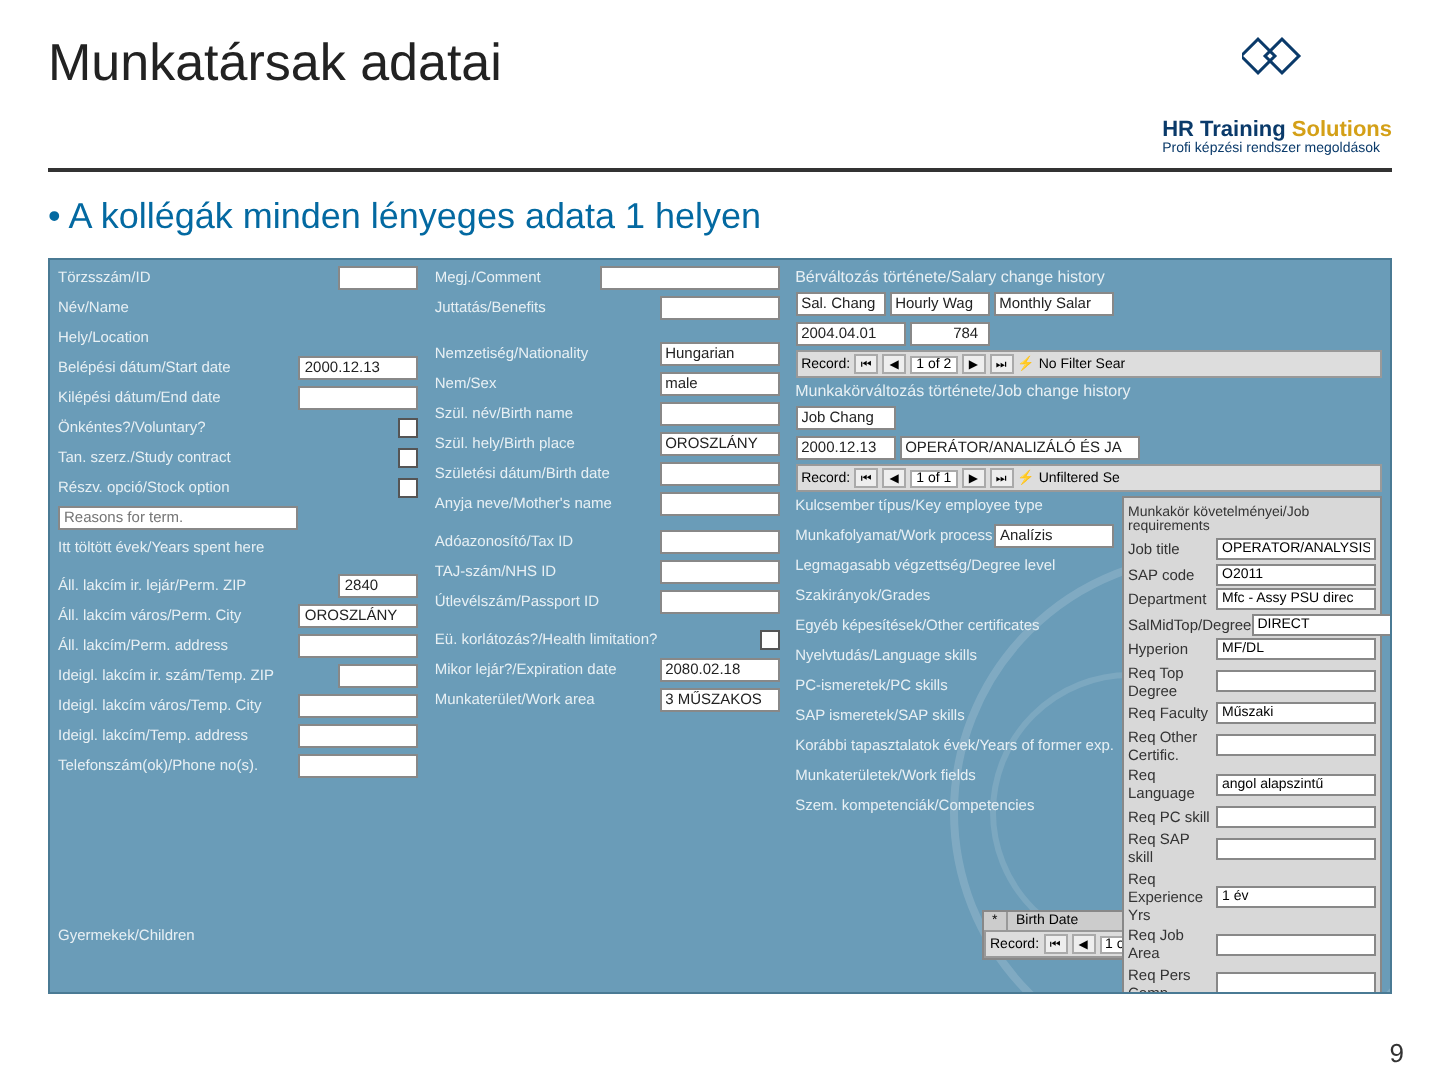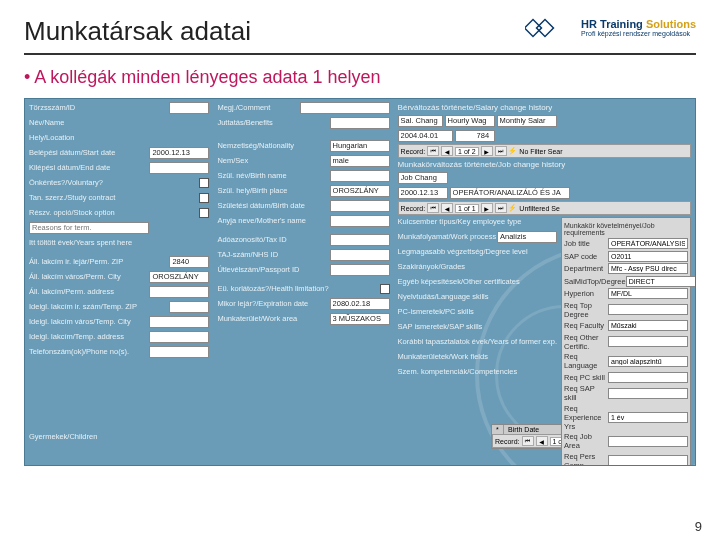--- a/index.html
+++ b/index.html
@@ -1,25 +1,25 @@
 <!DOCTYPE html>
 <html><head>
 <meta charset="utf-8">
 <style>
   * { box-sizing: border-box; margin: 0; padding: 0; }
   body { width: 720px; height: 540px; font-family: Arial, sans-serif; background: #fff; position: relative; overflow: hidden; }
   .slide { padding: 16px 24px 0 24px; }
   .header { display: flex; justify-content: space-between; align-items: flex-start; border-bottom: 2px solid #333; padding-bottom: 6px; margin-bottom: 12px; }
   .title { font-size: 26px; font-weight: normal; color: #222; }
-  .logo { display: flex; align-items: center; gap: 20px; }
+  .logo { display: flex; align-items: center; gap: 20px; flex-direction: column; }
   .logo-icon { width: 36px; height: 24px; position: relative; }
   .logo-text { font-size: 11px; font-weight: bold; color: #0a3a6a; line-height: 1; }
   .logo-sub { font-size: 7px; color: #0a3a6a; }
   .subheader { display: flex; justify-content: flex-end; font-style: italic; font-size: 13px; margin-bottom: 10px; }
-  .bullet { font-size: 18px; color: #be185d; margin-bottom: 10px; }
+  .bullet { font-size: 18px; color: #0369a1; margin-bottom: 10px; }
   .app { background: #6a9cb8; border: 1px solid #4a7a94; height: 368px; position: relative; overflow: hidden; font-size: 8px; }
   .bg-deco { position: absolute; right: -40px; bottom: -40px; width: 260px; height: 260px; border: 4px solid rgba(255,255,255,0.15); border-radius: 50%; }
   .bg-deco2 { position: absolute; right: 60px; bottom: 20px; width: 140px; height: 140px; border: 3px solid rgba(255,255,255,0.12); border-radius: 50%; }
   .cols { display: flex; position: relative; z-index: 1; }
   .col { flex: 1; padding: 2px 4px; }
   .col1 { flex: 1.1; }
   .col2 { flex: 1.05; }
   .col3 { flex: 1.3; }
   .row { display: flex; align-items: center; margin-bottom: 2px; min-height: 13px; }
   .lbl { color: #e8f0f4; font-size: 7.5px; flex: 1; white-space: nowrap; overflow: hidden; text-overflow: ellipsis; }

